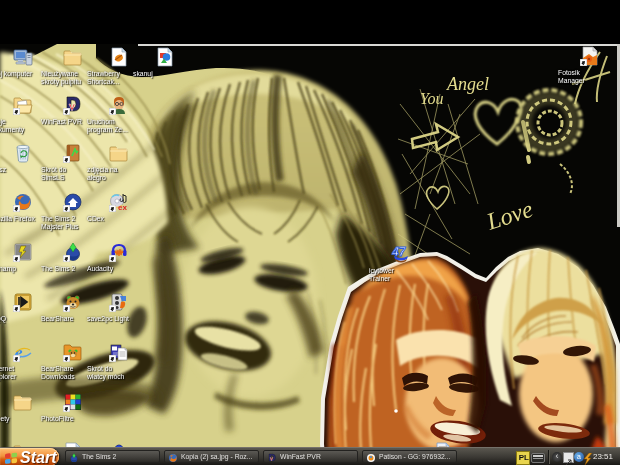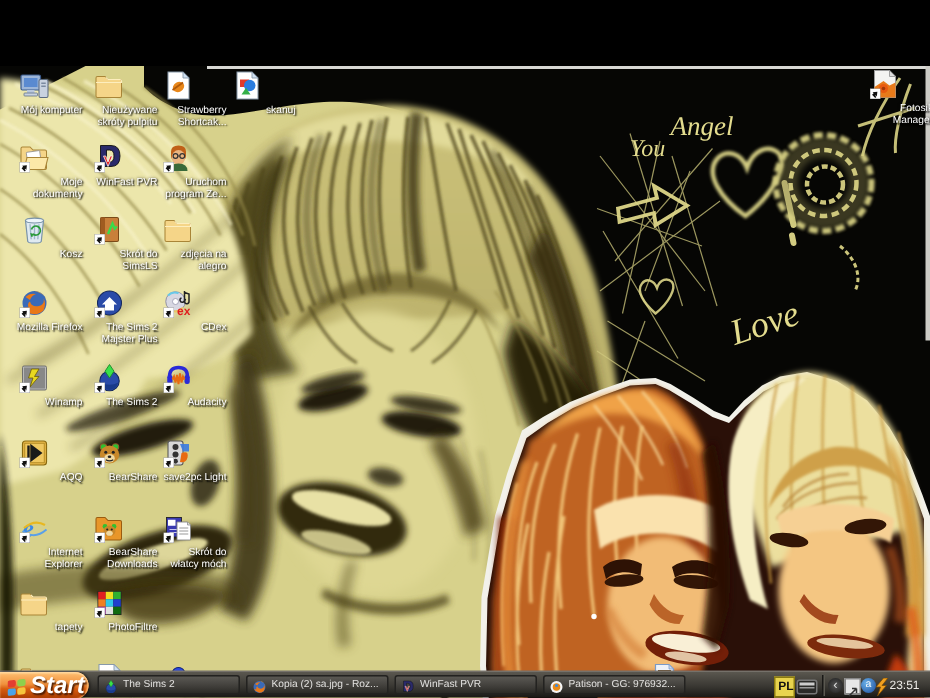--- a/index.html
+++ b/index.html
@@ -1,18 +1,18 @@
 <!DOCTYPE html>
 <html><head>
 <meta charset="utf-8">
 <style>
 html,body{margin:0;padding:0;width:620px;height:465px;overflow:hidden;font-family:"Liberation Sans",sans-serif;background:#000;}
 #desk{position:absolute;left:0;top:0;width:620px;height:447px;overflow:hidden;margin-top:44px;}
 #wall{position:absolute;left:0;top:0;}
-.ic{position:absolute;width:64px;text-align:right;color:#fff;font-size:6.8px;line-height:8.2px;}
+.ic{position:absolute;width:64px;text-align:left;color:#fff;font-size:6.8px;line-height:8.2px;}
 .ic .im{display:block;margin:0 auto;width:20px;height:20px;position:relative;}
 .ic .lb{margin-top:3px;text-shadow:1px 1px 1px rgba(0,0,0,0.9),0 0 2px rgba(0,0,0,0.7);}
 #tb{position:absolute;left:0;top:447px;width:620px;height:18px;background:linear-gradient(#5a574f,#3a3833 55%,#191815);border-top:1px solid #75716a;box-sizing:border-box;}
 .tbtn{position:absolute;top:2px;height:13px;background:linear-gradient(#5b5954,#403e3a 60%,#2b2a26);border:1px solid #232220;border-radius:2px;color:#e2e1df;font-size:6.8px;line-height:11px;box-sizing:border-box;padding-left:16px;white-space:nowrap;overflow:hidden;}
 .tbtn svg{position:absolute;left:3px;top:1.5px;}
 #start{position:absolute;left:0;top:0;width:59px;height:18px;background:linear-gradient(#ffc173,#f0913d 45%,#d85e10 62%,#a83a00);border-radius:0 9px 9px 0;box-shadow:inset 0 1px 1px #ffd9a0,inset -1px 0 1px #ffae60, 1px 0 2px rgba(0,0,0,.6);}
 #start .st{position:absolute;left:20px;top:1px;color:#fff;font-weight:bold;font-style:italic;font-size:16px;text-shadow:1px 1px 1px rgba(60,20,0,.85);}
 #clock{position:absolute;right:7px;top:4px;color:#eceae6;font-size:8px;}
 </style>
 </head>
@@ -611,20 +611,28 @@
       <span class="im"><svg width="20" height="20" viewBox="0 0 20 20">
           <path d="M5,12 Q5,3 10,3 Q15,3 15,12 Z" fill="#2a4ae0" stroke="#13247a" stroke-width="0.8"></path>
           <path d="M3,12 Q10,15 17,12 L16,14 Q10,17 4,14 Z" fill="#1a36b8"></path>
           <path d="M4,14 Q10,18 16,14 L15,16 Q10,19 5,16 Z" fill="#7a4a1a"></path>
         </svg><svg width="7" height="7" style="position:absolute;left:0;bottom:0" viewBox="0 0 7 7">
           <rect width="7" height="7" fill="#fff" stroke="#888" stroke-width="0.5"></rect>
           <path d="M1.5,5.5 L1.5,2.5 L3,2.5 L3,1.5 L5.5,3.5 L3,5.5 L3,4.5 L2.5,4.5 L2.5,5.5 Z" fill="#111" transform="rotate(-45 3.5 3.5)"></path>
         </svg></span>
       <div class="lb">Icy Tower</div>
     </div>
+<div class="ic" style="left:369px;top:200px">
+      <span class="im"><svg width="20" height="20" viewBox="0 0 20 20">
+          <text x="1" y="12" font-size="12" font-weight="bold" fill="#fff" stroke="#2a5ae0" stroke-width="0.9" font-family="Liberation Sans" font-style="italic">47</text>
+          <path d="M3,12 Q10,16 17,12 L16,15 Q10,18 4,15 Z" fill="#2a4ae0"></path>
+          <path d="M4,15 Q10,19 16,15 L15,17 Q10,20 5,17 Z" fill="#8a4a1a"></path>
+        </svg></span>
+      <div class="lb">icytower<br>Trainer</div>
+    </div>
 <div class="ic" style="left:411px;top:398px">
       <span class="im"><svg width="20" height="20" viewBox="0 0 20 20">
           <path d="M4,1 L13,1 L16,4 L16,19 L4,19 Z" fill="#eef2f8" stroke="#7a9ac8" stroke-width="0.8"></path>
           <path d="M13,1 L13,4 L16,4 Z" fill="#c8d8ec" stroke="#7a9ac8" stroke-width="0.5"></path>
           <rect x="6" y="5" width="8" height="10" fill="#b06a28" stroke="#5a3a14" stroke-width="0.6"></rect>
           <rect x="7" y="6.5" width="6" height="5" fill="#e09a48"></rect>
         </svg></span>
       <div class="lb">P9140397</div>
     </div>
 <div class="ic" style="left:558px;top:2px">

